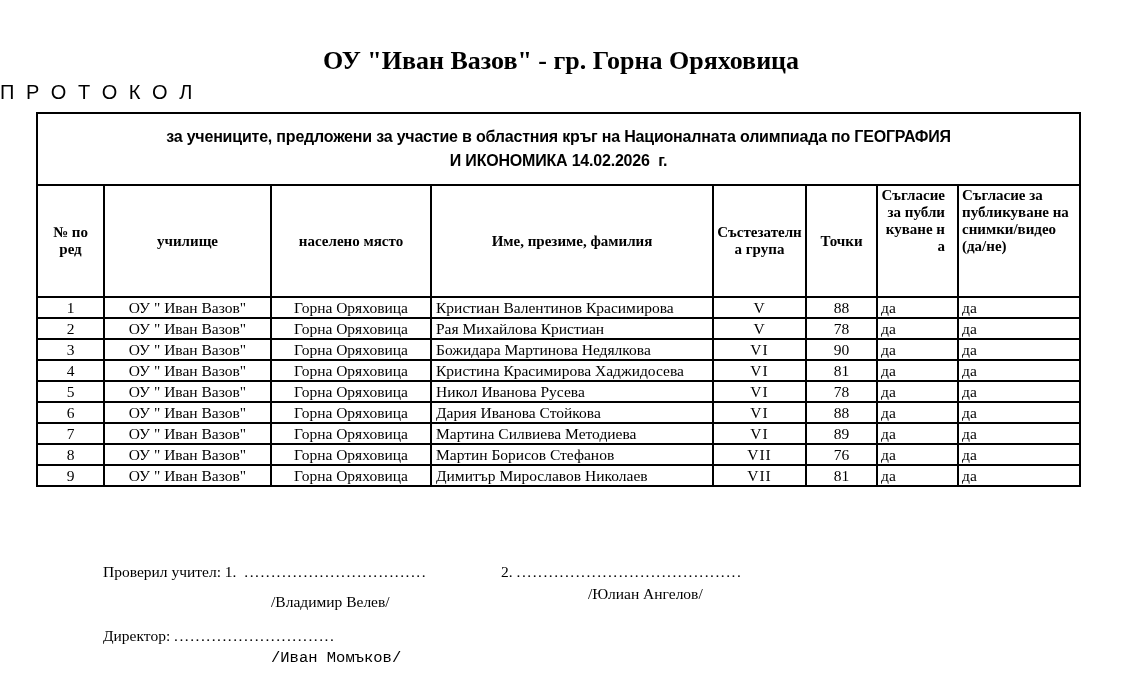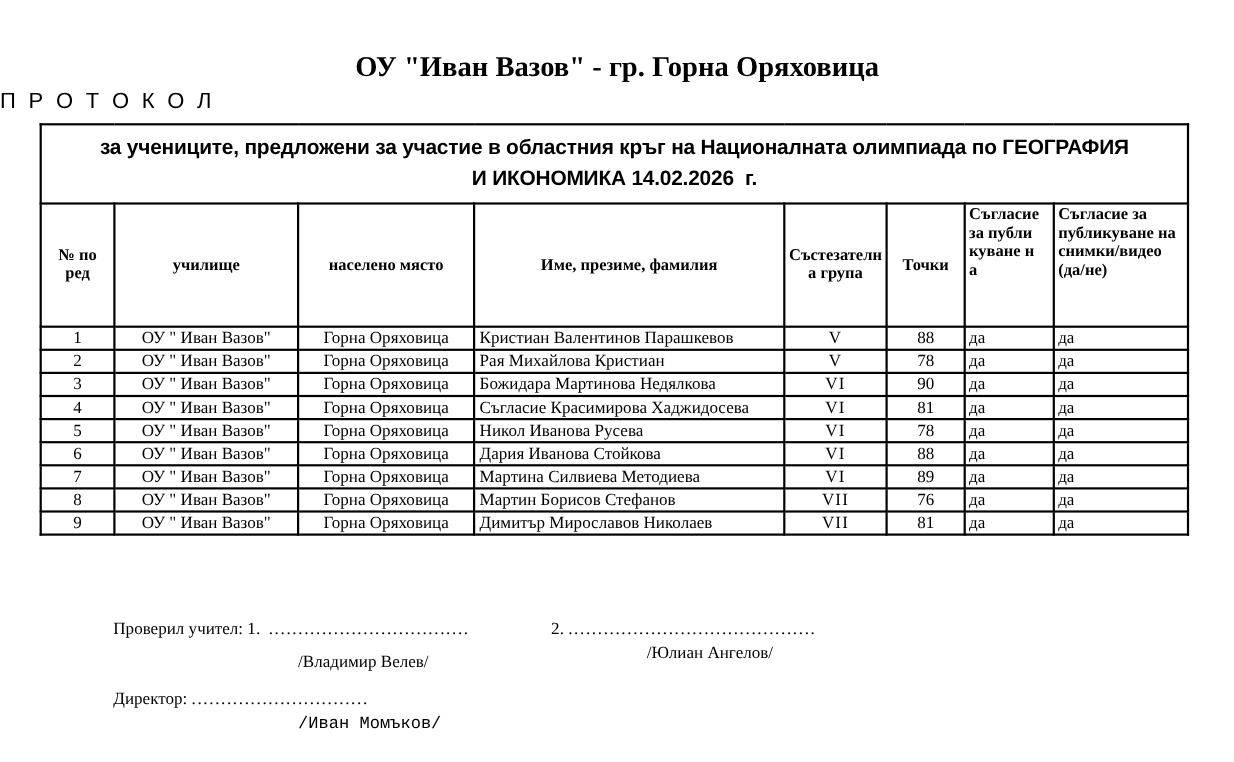--- a/index.html
+++ b/index.html
@@ -18,31 +18,31 @@
     font-weight:normal; font-size:20px; letter-spacing:3px;
   }
   table.protocol {
     position:absolute; top:112px; left:36px; width:1043px;
     border-collapse:collapse; table-layout:fixed;
   }
   .protocol th, .protocol td { border:2px solid #000; }
   th.band {
     height:72px; text-align:center; vertical-align:middle;
     font-family:"Liberation Sans", sans-serif; font-weight:bold;
-    font-size:19px; line-height:1.5; letter-spacing:-0.2px; padding:1px 4px;
+    font-size:16px; line-height:1.5; letter-spacing:-0.2px; padding:1px 4px;
   }
   .band-line { display:block; }
   tr.head-row th {
     height:112px; font-size:15px; font-weight:bold;
     text-align:center; vertical-align:middle; padding:2px;
     overflow-wrap:break-word; word-wrap:break-word;
   }
   tr.head-row th.col-0 { padding:2px 9px; }
   tr.head-row th.col-6 {
-    text-align:left; vertical-align:top; word-break:break-all;
+    text-align:right; vertical-align:top; word-break:break-all;
     padding:1px 12px 1px 3px;
   }
   tr.head-row th.col-7 { text-align:left; vertical-align:top; padding:1px 3px; }
   tbody td {
     height:20px; font-size:15.5px; line-height:19px;
     text-align:center; padding:0 2px; white-space:nowrap; overflow:hidden;
   }
   tbody td.col-3 { text-align:left; padding-left:4px; }
   tbody td.col-4 { letter-spacing:1px; }
   tbody td.col-6, tbody td.col-7 { text-align:left; padding-left:3px; }
@@ -90,21 +90,21 @@
         <th class="col-5">Точки</th>
         <th class="col-6">Съгласие за публикуване на</th>
         <th class="col-7">Съгласие за публикуване на снимки/видео (да/не)</th>
       </tr>
     </thead>
     <tbody>
         <tr>
           <td class="col-0">1</td>
           <td class="col-1">ОУ " Иван Вазов"</td>
           <td class="col-2">Горна Оряховица</td>
-          <td class="col-3">Кристиан Валентинов Парашкевов</td>
+          <td class="col-3">Кристиан Валентинов Красимирова</td>
           <td class="col-4">V</td>
           <td class="col-5">88</td>
           <td class="col-6">да</td>
           <td class="col-7">да</td>
         </tr>
         <tr>
           <td class="col-0">2</td>
           <td class="col-1">ОУ " Иван Вазов"</td>
           <td class="col-2">Горна Оряховица</td>
           <td class="col-3">Рая Михайлова Кристиан</td>
@@ -120,21 +120,21 @@
           <td class="col-3">Божидара Мартинова Недялкова</td>
           <td class="col-4">VI</td>
           <td class="col-5">90</td>
           <td class="col-6">да</td>
           <td class="col-7">да</td>
         </tr>
         <tr>
           <td class="col-0">4</td>
           <td class="col-1">ОУ " Иван Вазов"</td>
           <td class="col-2">Горна Оряховица</td>
-          <td class="col-3">Съгласие Красимирова Хаджидосева</td>
+          <td class="col-3">Кристина Красимирова Хаджидосева</td>
           <td class="col-4">VI</td>
           <td class="col-5">81</td>
           <td class="col-6">да</td>
           <td class="col-7">да</td>
         </tr>
         <tr>
           <td class="col-0">5</td>
           <td class="col-1">ОУ " Иван Вазов"</td>
           <td class="col-2">Горна Оряховица</td>
           <td class="col-3">Никол Иванова Русева</td>

